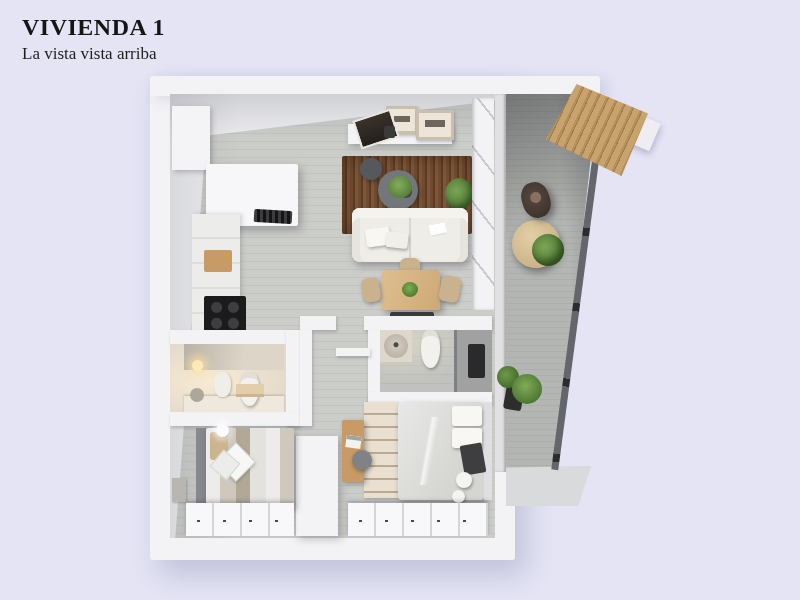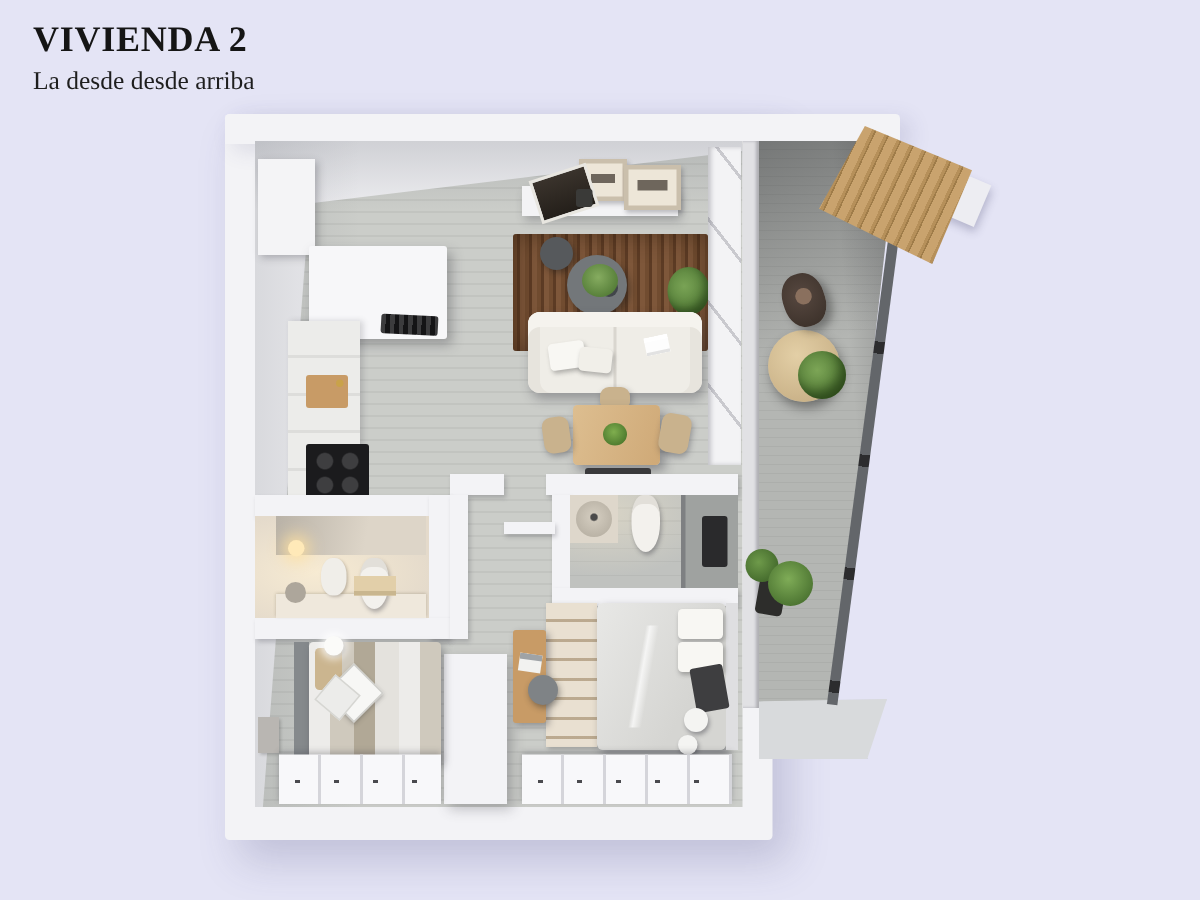--- a/index.html
+++ b/index.html
@@ -178,22 +178,22 @@
     filter:drop-shadow(3px 5px 5px rgba(40,40,50,.45));}
   .bal-plant-1{left:497px;top:366px;width:22px;height:22px;border-radius:50%;z-index:9;
     background:radial-gradient(circle at 40% 40%,#6E9A4A,#42682B 78%);}
   .bal-plant-2{left:512px;top:374px;width:30px;height:30px;border-radius:50%;z-index:9;
     background:radial-gradient(circle at 45% 40%,#7FAC57,#4A7230 78%);}
   .bal-pot{left:505px;top:384px;width:18px;height:26px;transform:rotate(10deg);background:#2D2D2B;border-radius:3px;z-index:8;}
 </style>
 </head>
 <body>
 
-<div class="abs title">VIVIENDA 2</div>
-<div class="abs subtitle">La desde desde arriba</div>
+<div class="abs title">VIVIENDA 1</div>
+<div class="abs subtitle">La vista vista arriba</div>
 
 <div class="abs" style="inset:0">
 
   <div class="abs outer-wall"></div>
   <div class="abs top-wall"></div>
   <div class="abs main-floor"></div>
   <div class="abs wall-face-top"></div>
   <div class="abs wall-face-left"></div>
   <div class="abs floor-shade"></div>
 

